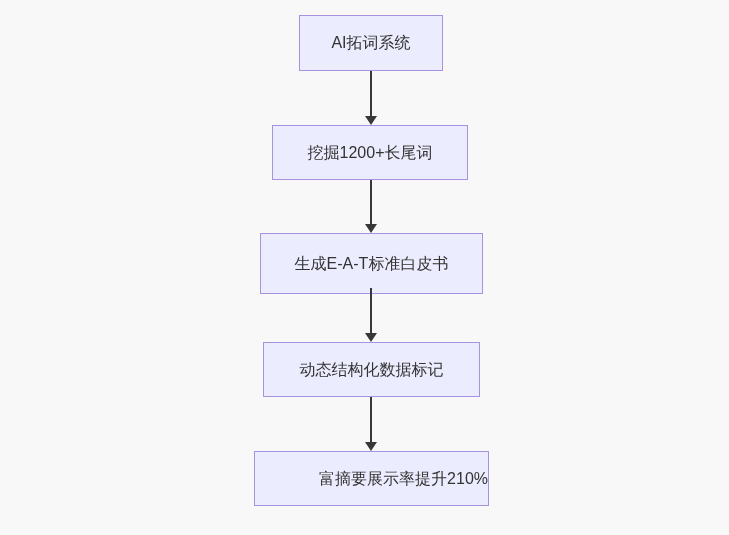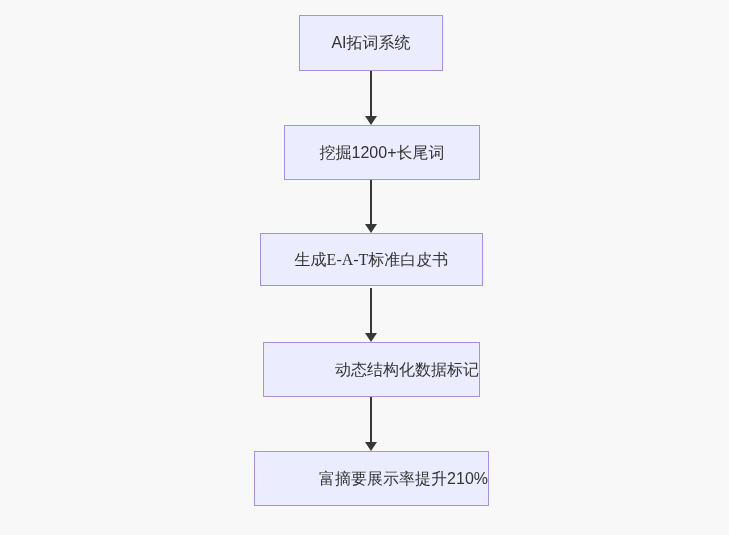--- a/index.html
+++ b/index.html
@@ -27,23 +27,23 @@
     border: 1.5px solid var(--node-border);
     color: var(--text-color);
     font-size: 16px;
     display: flex;
     align-items: center;
     justify-content: center;
     text-align: center;
     line-height: 1.2;
   }
   .node-1 { left: 299px; top: 15px;  width: 144px; height: 56px; }
-  .node-2 { left: 272px; top: 125px; width: 196px; height: 55px; margin-left: 12px; }
-  .node-3 { left: 260px; top: 233px; width: 223px; height: 53px; font-family: Liberation Serif, serif; }
-  .node-4 { left: 263px; top: 342px; width: 217px; height: 55px; justify-content: flex-end; }
+  .node-2 { left: 272px; top: 125px; width: 196px; height: 55px; }
+  .node-3 { left: 260px; top: 233px; width: 223px; height: 61px; }
+  .node-4 { left: 263px; top: 342px; width: 217px; height: 55px; }
   .node-5 { left: 254px; top: 451px; width: 235px; height: 55px; justify-content: flex-end; }
 
   .arrow {
     position: absolute;
     left: 365px;
     width: 12px;
     display: flex;
     flex-direction: column;
     align-items: center;
   }

